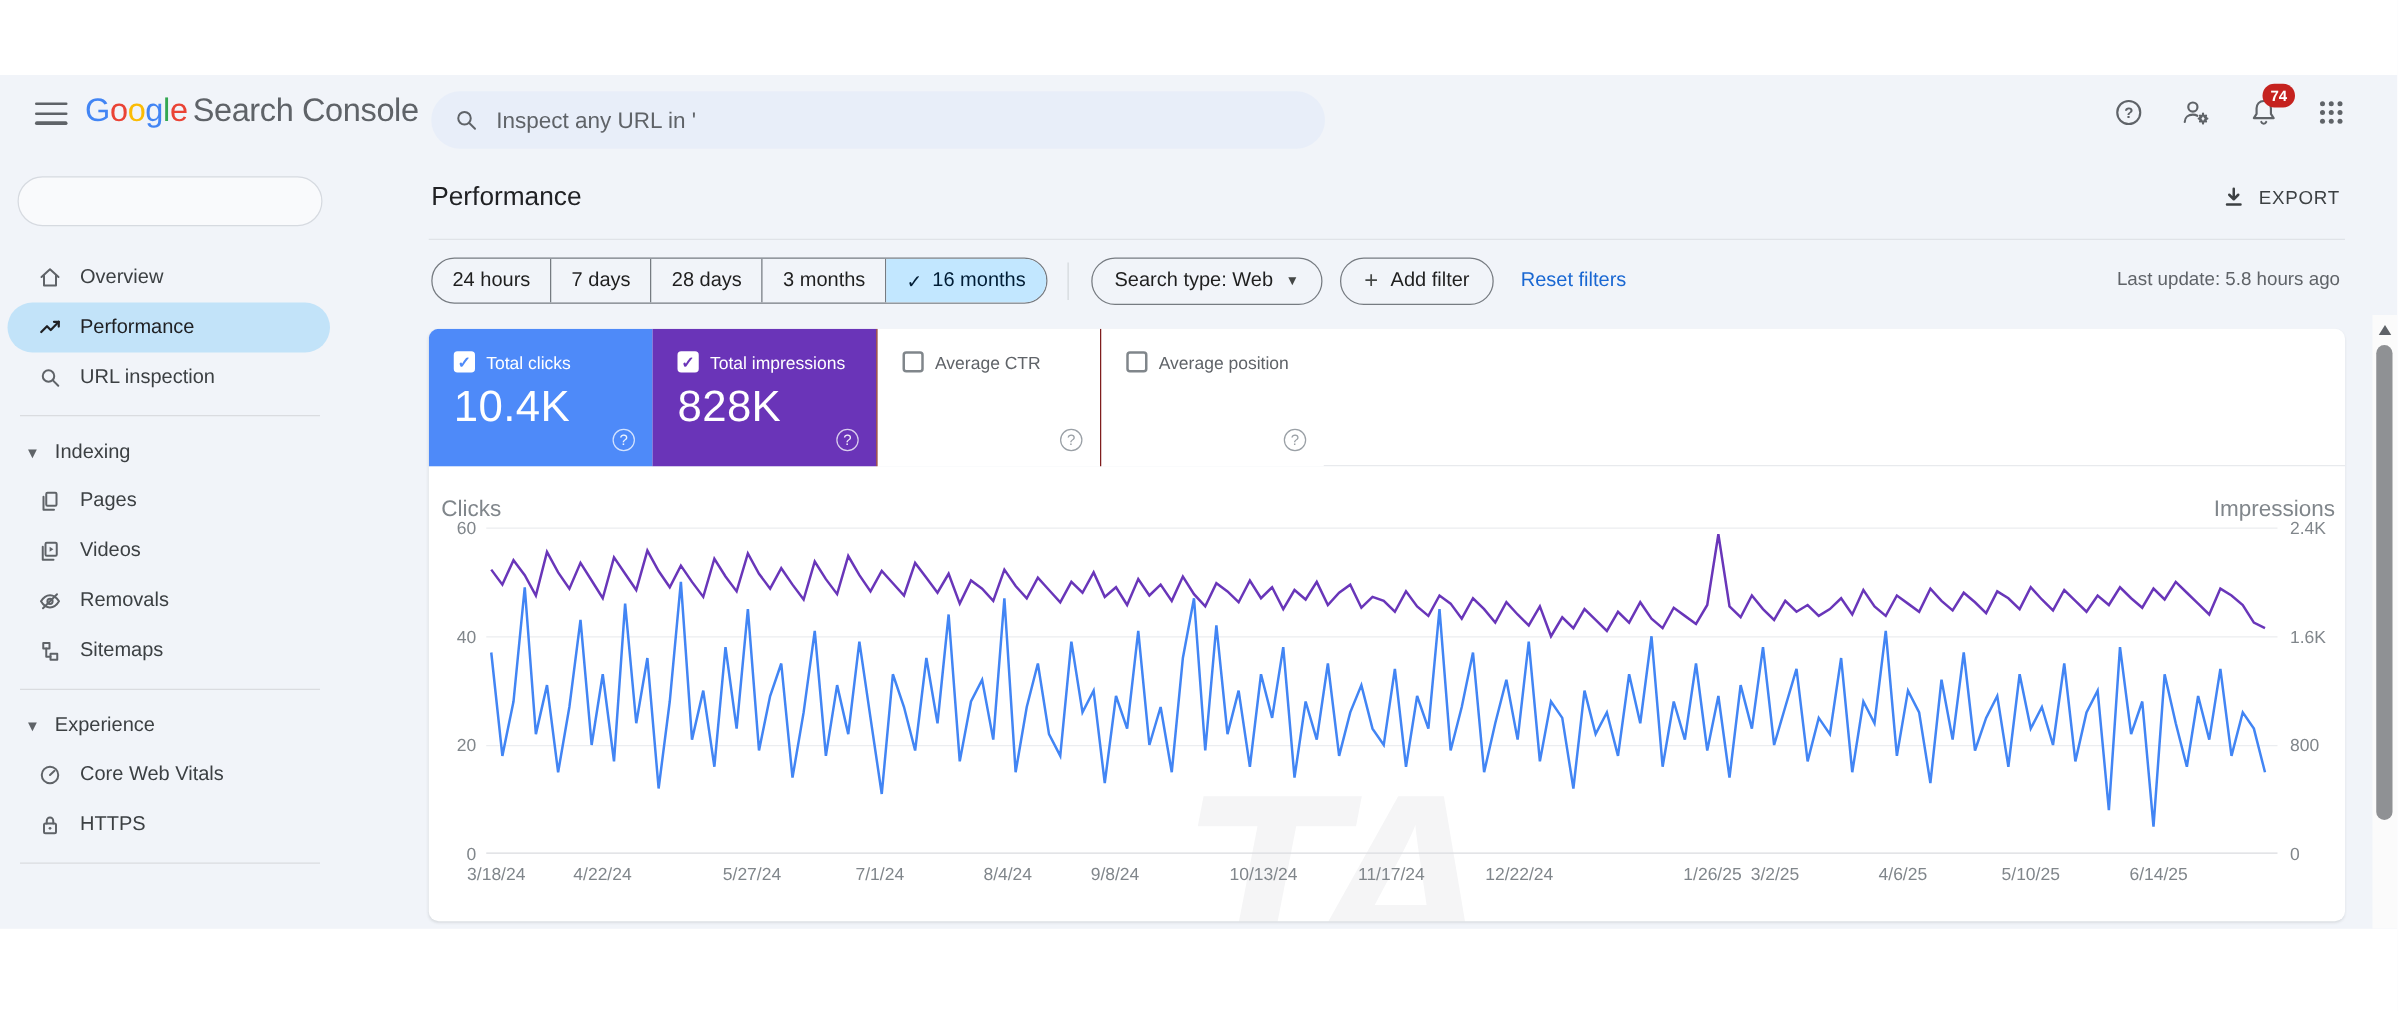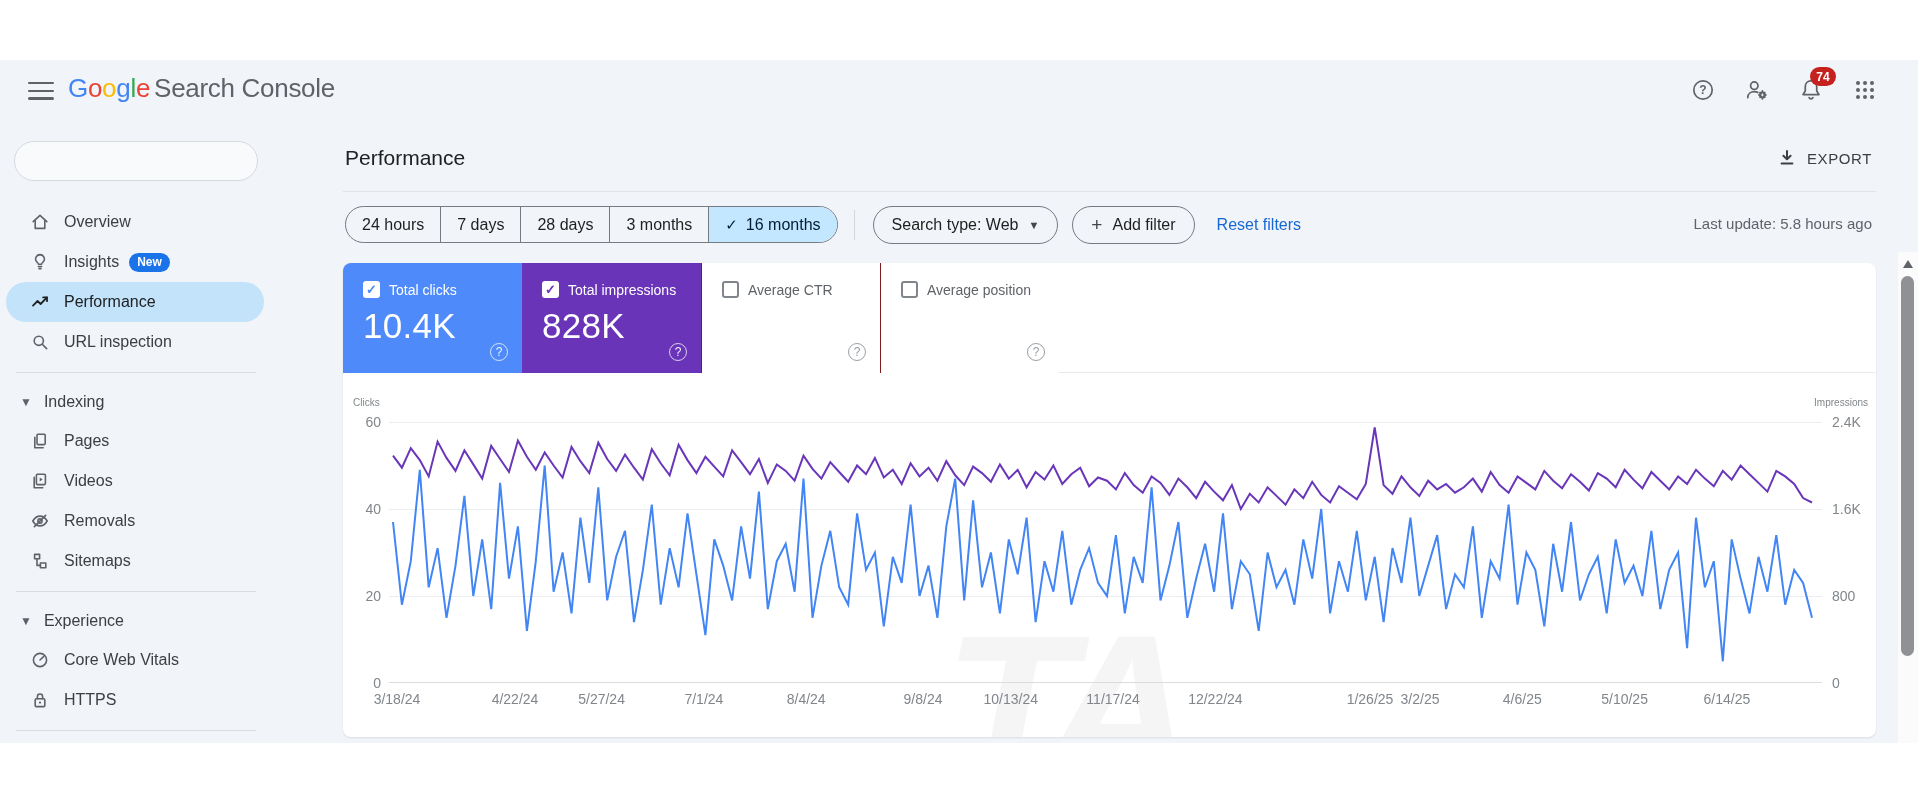--- a/index.html
+++ b/index.html
@@ -63,21 +63,21 @@
   .mcard.colored .cbox { background:#fff; border-color:#fff; }
   .clabel { font-size:14px; color:#5f6368; white-space:nowrap; }
   .mcard.colored .clabel { color:#fff; font-weight:500; }
   .cvalue { margin-top:8px; font-size:35px; color:#80868b; letter-spacing:.3px; }
   .mcard.colored .cvalue { color:#fff; }
   .qmark { position:absolute; right:14px; bottom:12px; width:18px; height:18px; border-radius:50%; border:1.5px solid #9aa0a6; color:#9aa0a6; font-size:12px; display:flex; align-items:center; justify-content:center; cursor:pointer; }
   .mcard.colored .qmark { border-color:rgba(255,255,255,.75); color:rgba(255,255,255,.9); }
 
   
   .chart { position:absolute; left:0; top:110px; width:1533px; height:364px; }
-  .axis-title { position:absolute; font-size:10px; color:#80868b; }
+  .axis-title { position:absolute; font-size:18px; color:#80868b; }
   .axis-title.left { left:10px; top:24px; }
   .axis-title.right { right:8px; top:24px; text-align:right; }
   .lticks { position:absolute; left:0; top:49px; width:38px; height:261px; }
   .lticks span { position:absolute; right:0; width:38px; text-align:right; font-size:14px; color:#80868b; transform:translateY(-50%); }
   .rticks { position:absolute; left:1489px; top:49px; width:44px; height:261px; }
   .rticks span { position:absolute; left:0; font-size:14px; color:#80868b; transform:translateY(-50%); }
   .plot { position:absolute; left:46px; top:49px; width:1433px; height:261px; }
   .gline { position:absolute; left:0; width:100%; height:1px; background:#ebedf0; }
   .gline.base { background:#dadce0; }
   .plot svg { position:absolute; left:0; top:0; width:100%; height:100%; }
@@ -100,20 +100,27 @@
 
     <div class="topbar">
       <div class="hamburger">
           <span></span>
           <span></span>
           <span></span>
         </div>
       <div class="logo">
         <span><span class="l1">G</span><span class="l2">o</span><span class="l3">o</span><span class="l4">g</span><span class="l5">l</span><span class="l6">e</span></span><span class="rest">Search Console</span>
       </div>
+      <div class="searchpill">
+        <svg class="icon-stroke" width="20" height="20" viewBox="0 0 20 20">
+            <circle cx="8.6" cy="8.6" r="5"></circle>
+            <path d="M12.4 12.4 L17 17"></path>
+          </svg>
+        <input type="text" value="" placeholder="Inspect any URL in '" style="">
+      </div>
       <div class="hdr-icons">
         <div class="hicon">
           <svg width="24" height="24" viewBox="0 0 24 24">
               <circle cx="12" cy="12" r="9.2" fill="none" stroke="#5f6368" stroke-width="1.7"></circle>
               <text x="12" y="16.2" text-anchor="middle" font-size="12" font-weight="bold" fill="#5f6368" font-family="Liberation Sans, sans-serif">?</text>
             </svg>
         </div>
         <div class="hicon">
           <svg class="icon-stroke" width="26" height="26" viewBox="0 0 24 24">
               <circle cx="9.5" cy="8" r="3.4"></circle>
@@ -147,28 +154,20 @@
 
     <div class="sidebar">
       <div class="proppill"></div>
       <div class="nav">
         <div class="navrow">
           <svg class="nicon icon-stroke" viewBox="0 0 20 20">
               <path d="M3.2 9.6 L10 3.4 L16.8 9.6"></path>
               <path d="M5.2 8.2 V16.4 H14.8 V8.2"></path>
             </svg>
           <span>Overview</span>
-        </div>
-        <div class="navrow">
-          <svg class="nicon icon-stroke" viewBox="0 0 20 20">
-              <path d="M10 2.6 a4.4 4.4 0 0 1 2.6 7.9 c-.6.5-1 1.1-1 1.8 h-3.2 c0-.7-.4-1.3-1-1.8 A4.4 4.4 0 0 1 10 2.6 Z"></path>
-              <path d="M8.4 14.6 h3.2 M9 16.8 h2"></path>
-            </svg>
-          <span>Insights</span>
-          <span class="newbadge">New</span>
         </div>
         <div class="navrow active">
           <svg class="nicon" viewBox="0 0 20 20" fill="none" stroke="#202124" stroke-width="1.8" stroke-linecap="round" stroke-linejoin="round">
               <path d="M3 13.6 L7.6 9 L10.6 12 L17 5.4"></path>
               <path d="M13.2 5.4 H17 V9.2"></path>
             </svg>
           <span>Performance</span>
         </div>
         <div class="navrow">
           <svg class="nicon icon-stroke" viewBox="0 0 20 20">
@@ -343,25 +342,25 @@
           <div class="gline" style="top:87px"></div>
           <div class="gline" style="top:174px"></div>
           <div class="gline base" style="top:260px"></div>
           <svg id="chart-svg" viewBox="0 0 1433 261" preserveAspectRatio="none">
               <polyline points="4.0,33.7 12.9,45.7 21.8,26.1 30.8,38.1 39.7,54.4 48.6,19.6 57.5,35.9 66.5,48.9 75.4,28.3 84.3,42.4 93.2,56.6 102.2,23.9 111.1,37.0 120.0,50.0 128.9,18.5 137.9,34.8 146.8,47.8 155.7,30.5 164.6,43.5 173.6,55.5 182.5,25.0 191.4,39.2 200.3,51.1 209.3,20.7 218.2,37.0 227.1,48.9 236.0,32.6 245.0,45.7 253.9,57.6 262.8,27.2 271.7,41.3 280.7,53.3 289.6,22.8 298.5,38.1 307.4,51.1 316.4,34.8 325.3,44.6 334.2,54.4 343.1,28.3 352.1,40.2 361.0,52.2 369.9,37.0 378.8,60.9 387.8,42.4 396.7,48.9 405.6,58.7 414.5,33.7 423.5,46.8 432.4,56.6 441.3,40.2 450.2,50.0 459.2,59.8 468.1,43.5 477.0,52.2 485.9,35.9 494.8,55.5 503.8,47.8 512.7,62.0 521.6,41.3 530.5,54.4 539.5,45.7 548.4,58.7 557.3,39.2 566.2,53.3 575.2,63.1 584.1,44.6 593.0,51.1 601.9,59.8 610.9,42.4 619.8,56.6 628.7,47.8 637.6,65.3 646.6,50.0 655.5,57.6 664.4,43.5 673.3,62.0 682.3,52.2 691.2,45.7 700.1,64.2 709.0,55.5 718.0,58.7 726.9,67.4 735.8,51.1 744.7,63.1 753.7,70.7 762.6,54.4 771.5,60.9 780.4,72.9 789.4,56.6 798.3,65.3 807.2,76.1 816.1,59.8 825.1,69.6 834.0,78.3 842.9,63.1 851.8,87.0 860.8,71.8 869.7,80.5 878.6,65.3 887.5,73.9 896.5,82.7 905.4,67.4 914.3,76.1 923.2,59.8 932.2,72.9 941.1,80.5 950.0,64.2 958.9,70.7 967.8,77.2 976.8,62.0 985.7,5.4 994.6,63.1 1003.5,71.8 1012.5,54.4 1021.4,65.3 1030.3,73.9 1039.2,58.7 1048.2,67.4 1057.1,62.0 1066.0,70.7 1074.9,65.3 1083.9,56.6 1092.8,69.6 1101.7,50.0 1110.6,63.1 1119.6,70.7 1128.5,54.4 1137.4,60.9 1146.3,67.4 1155.3,48.9 1164.2,58.7 1173.1,66.3 1182.0,52.2 1191.0,59.8 1199.9,68.5 1208.8,51.1 1217.7,56.6 1226.7,65.3 1235.6,47.8 1244.5,57.6 1253.4,66.3 1262.4,50.0 1271.3,58.7 1280.2,67.4 1289.1,54.4 1298.1,62.0 1307.0,47.8 1315.9,56.6 1324.8,64.2 1333.8,48.9 1342.7,57.6 1351.6,43.5 1360.5,52.2 1369.5,60.9 1378.4,69.6 1387.3,48.9 1396.2,54.4 1405.2,62.0 1414.1,76.1 1423.0,80.5" fill="none" stroke="#6936b9" stroke-width="2" vector-effect="non-scaling-stroke"></polyline>
               <polyline points="4.0,100.0 12.9,182.7 21.8,139.2 30.8,47.8 39.7,165.3 48.6,126.1 57.5,195.8 66.5,143.6 75.4,73.9 84.3,174.0 93.2,117.4 102.2,187.1 111.1,60.9 120.0,156.6 128.9,104.4 137.9,208.8 146.8,139.2 155.7,43.5 164.6,169.7 173.6,130.5 182.5,191.4 191.4,95.7 200.3,160.9 209.3,65.3 218.2,178.4 227.1,134.8 236.0,108.8 245.0,200.1 253.9,147.9 262.8,82.7 271.7,182.7 280.7,126.1 289.6,165.3 298.5,91.3 307.4,152.3 316.4,213.2 325.3,117.4 334.2,143.6 343.1,178.4 352.1,104.4 361.0,156.6 369.9,69.6 378.8,187.1 387.8,139.2 396.7,121.8 405.6,169.7 414.5,56.6 423.5,195.8 432.4,143.6 441.3,108.8 450.2,165.3 459.2,182.7 468.1,91.3 477.0,147.9 485.9,130.5 494.8,204.4 503.8,134.8 512.7,160.9 521.6,82.7 530.5,174.0 539.5,143.6 548.4,195.8 557.3,104.4 566.2,56.6 575.2,178.4 584.1,78.3 593.0,165.3 601.9,130.5 610.9,191.4 619.8,117.4 628.7,152.3 637.6,95.7 646.6,200.1 655.5,139.2 664.4,169.7 673.3,108.8 682.3,182.7 691.2,147.9 700.1,126.1 709.0,160.9 718.0,174.0 726.9,113.1 735.8,191.4 744.7,134.8 753.7,160.9 762.6,65.3 771.5,178.4 780.4,143.6 789.4,100.0 798.3,195.8 807.2,156.6 816.1,121.8 825.1,169.7 834.0,91.3 842.9,187.1 851.8,139.2 860.8,152.3 869.7,208.8 878.6,130.5 887.5,165.3 896.5,147.9 905.4,182.7 914.3,117.4 923.2,156.6 932.2,87.0 941.1,191.4 950.0,139.2 958.9,169.7 967.8,108.8 976.8,178.4 985.7,134.8 994.6,200.1 1003.5,126.1 1012.5,160.9 1021.4,95.7 1030.3,174.0 1039.2,143.6 1048.2,113.1 1057.1,187.1 1066.0,152.3 1074.9,165.3 1083.9,104.4 1092.8,195.8 1101.7,139.2 1110.6,156.6 1119.6,82.7 1128.5,182.7 1137.4,130.5 1146.3,147.9 1155.3,204.4 1164.2,121.8 1173.1,169.7 1182.0,100.0 1191.0,178.4 1199.9,152.3 1208.8,134.8 1217.7,191.4 1226.7,117.4 1235.6,160.9 1244.5,143.6 1253.4,174.0 1262.4,108.8 1271.3,187.1 1280.2,147.9 1289.1,130.5 1298.1,226.2 1307.0,95.7 1315.9,165.3 1324.8,139.2 1333.8,239.3 1342.7,117.4 1351.6,156.6 1360.5,191.4 1369.5,134.8 1378.4,169.7 1387.3,113.1 1396.2,182.7 1405.2,147.9 1414.1,160.9 1423.0,195.8" fill="none" stroke="#4285f4" stroke-width="2" vector-effect="non-scaling-stroke"></polyline>
             </svg>
         </div>
         <div class="xlabels">
             <span style="left: 54px;">3/18/24</span>
-            <span style="left: 172px;">4/22/24</span>
+            <span style="left: 139px;">4/22/24</span>
             <span style="left: 258.6px;">5/27/24</span>
             <span style="left: 360.9px;">7/1/24</span>
             <span style="left: 463.2px;">8/4/24</span>
-            <span style="left: 580px;">9/8/24</span>
+            <span style="left: 549px;">9/8/24</span>
             <span style="left: 667.8px;">10/13/24</span>
             <span style="left: 770.1px;">11/17/24</span>
             <span style="left: 872.4px;">12/22/24</span>
             <span style="left: 1027px;">1/26/25</span>
             <span style="left: 1077px;">3/2/25</span>
             <span style="left: 1179.3px;">4/6/25</span>
             <span style="left: 1281.6px;">5/10/25</span>
             <span style="left: 1383.9px;">6/14/25</span>
           </div>
       </div>

